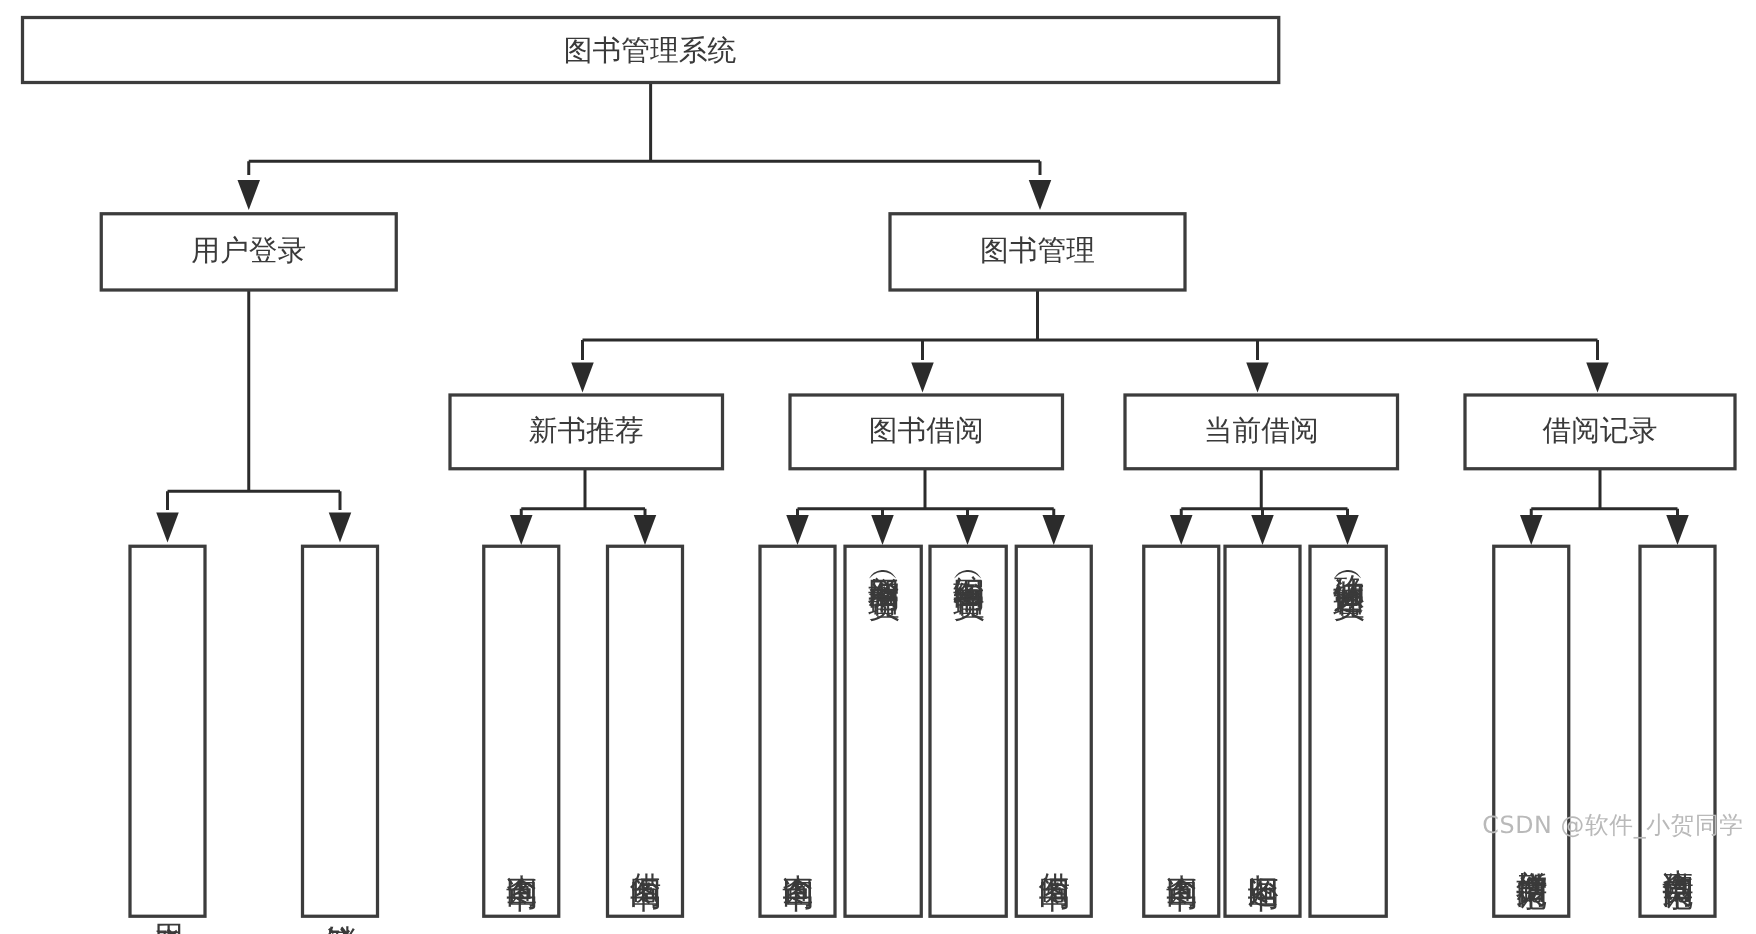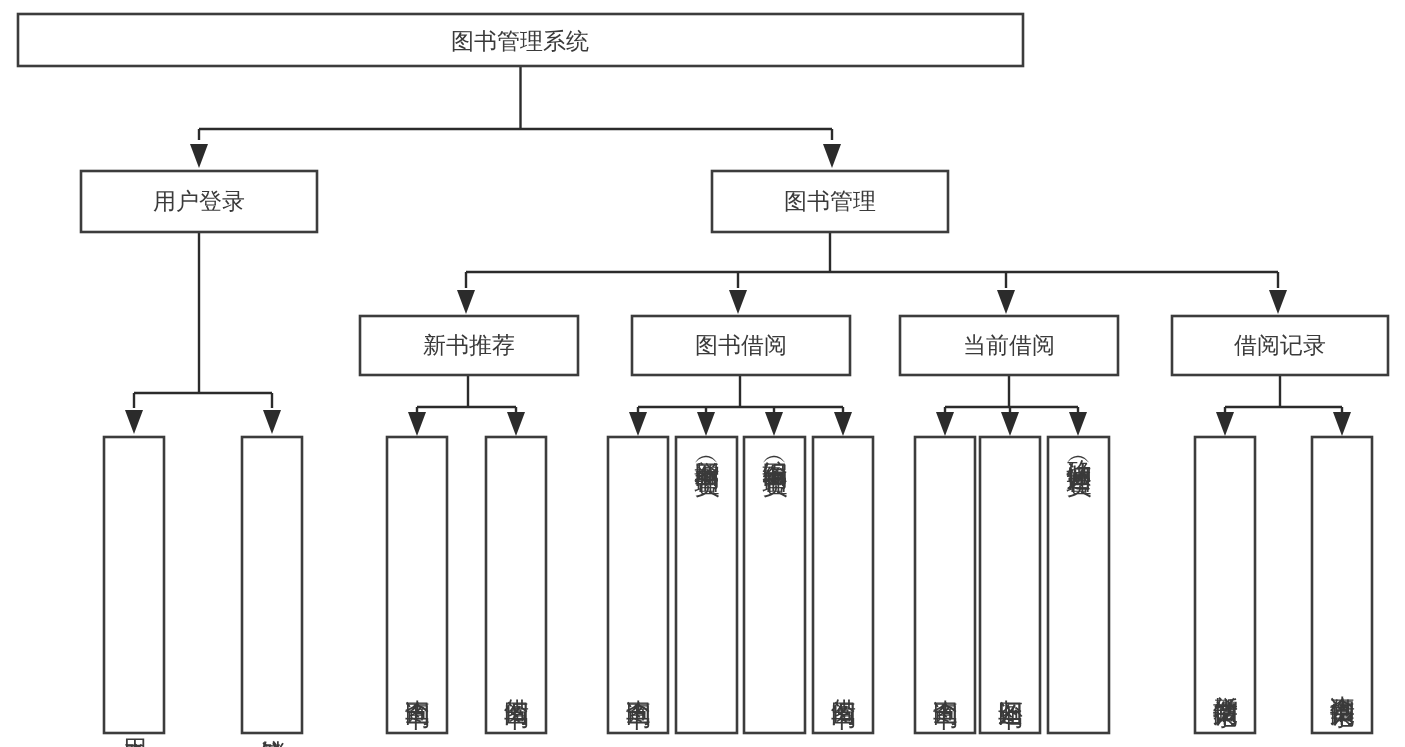--- a/index.html
+++ b/index.html
@@ -248,13 +248,14 @@
     <div class="leaf-label">确认归还（管理员）</div>
   </div>
 
   <div class="leaf-label-wrap" style="left:1195px; top:437px; width:60px; height:250px;">
     <div class="leaf-label">新增借阅记录</div>
   </div>
   <div class="leaf-label-wrap" style="left:1312px; top:437px; width:60px; height:250px;">
     <div class="leaf-label">查询借阅记录</div>
   </div>
 
+  <div class="watermark">CSDN @软件_小贺同学</div>
 </div>
 
 </body></html>

